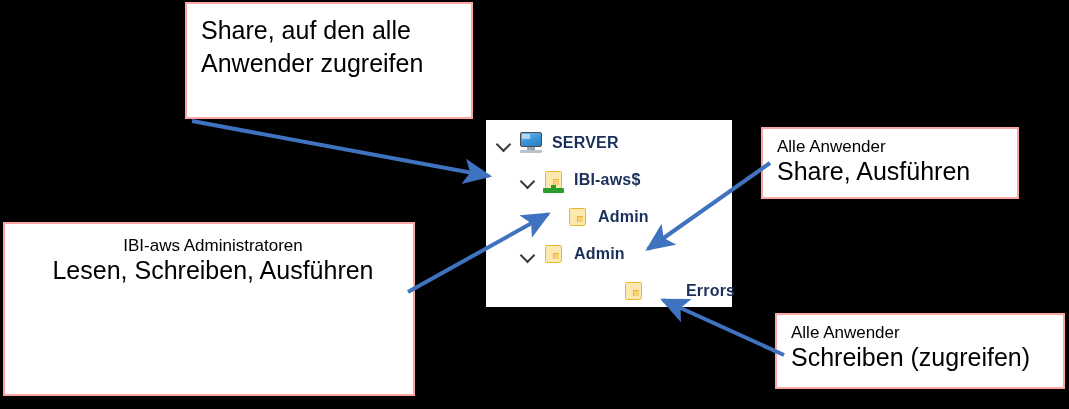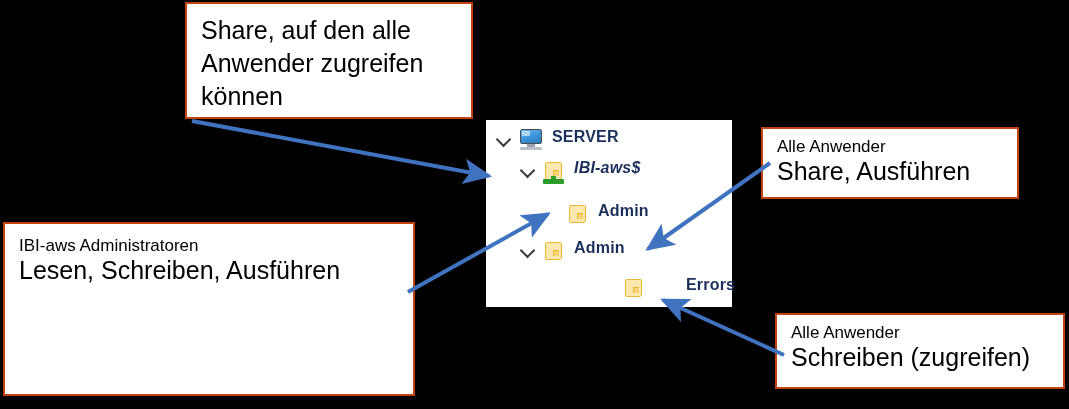--- a/index.html
+++ b/index.html
@@ -10,50 +10,50 @@
     font-family:"Liberation Sans", sans-serif;
     position:relative;
     overflow:hidden;
   }
   .stage{position:absolute;left:0;top:0;width:1069px;height:409px;}
 
   
   .callout{
     position:absolute;
     background:#ffffff;
-    border:2px solid #c2410c;
+    border:2px solid #fca5a5;
     box-sizing:border-box;
     color:#000000;
     line-height:1.18;
     z-index:3;
   }
   .callout .line{display:block;white-space:nowrap;}
   .small{font-size:17px;}
   .big{font-size:25px;}
   .gap{display:block;height:18px;}
 
   #callout-share{left:185px;top:2px;width:288px;height:117px;padding:10px 0 0 14px;}
   #callout-share .line{font-size:25px;line-height:1.32;}
 
-  #callout-admins{left:3px;top:222px;width:412px;height:174px;padding:12px 0 0 14px;}
+  #callout-admins{left:3px;top:222px;width:412px;height:174px;padding:12px 0 0 8px;text-align:center;}
   #callout-read{left:761px;top:127px;width:258px;height:72px;padding:8px 0 0 14px;}
   #callout-write{left:775px;top:313px;width:290px;height:76px;padding:8px 0 0 14px;}
 
   
   #tree-panel{
     position:absolute;left:486px;top:120px;width:246px;height:187px;
     background:#ffffff;z-index:2;
   }
   .tree-row{
-    position:absolute;height:30px;display:flex;
+    position:absolute;height:30px;display:flex;align-items:center;
     font-size:16px;color:#1f3864;
   }
   .tree-row .label{letter-spacing:.2px;font-weight:600;color:#1a2f5a;}
   #row-server{left:8px;top:8px;}
-  #row-share{left:32px;top:39px;font-style:italic;}
+  #row-share{left:32px;top:45px;}
   #row-admin{left:56px;top:82px;}
   #row-client{left:32px;top:119px;}
   #row-errors{left:80px;top:156px;gap:32px;}
 
   .chev{
     width:20px;height:20px;position:relative;flex:0 0 20px;margin-right:4px;
   }
   .chev::before{
     content:"";position:absolute;left:4px;top:6px;width:9px;height:9px;
     border-right:2.4px solid #3b3b3b;border-bottom:2.4px solid #3b3b3b;
@@ -171,21 +171,20 @@
             <span class="fold"></span>
           </span>
       </span>
       <span class="label">Errors</span>
     </div>
   </div>
 
   <div class="callout" id="callout-share">
     <span class="line">Share, auf den alle</span>
     <span class="line">Anwender zugreifen</span>
-    <span class="line">können</span>
   </div>
 
   <div class="callout" id="callout-admins">
     <span class="line small">IBI-aws Administratoren</span>
     <span class="line big">Lesen, Schreiben, Ausführen</span>
     <span class="gap"></span>
   </div>
 
   <div class="callout" id="callout-read">
     <span class="line small">Alle Anwender</span>

